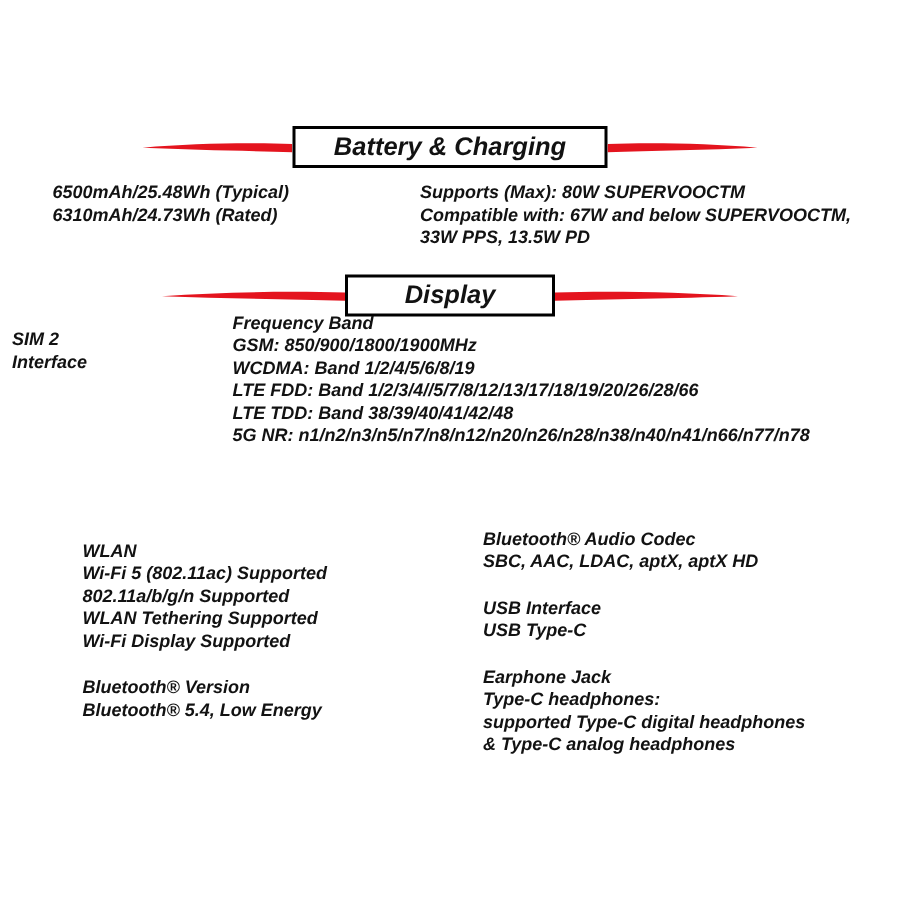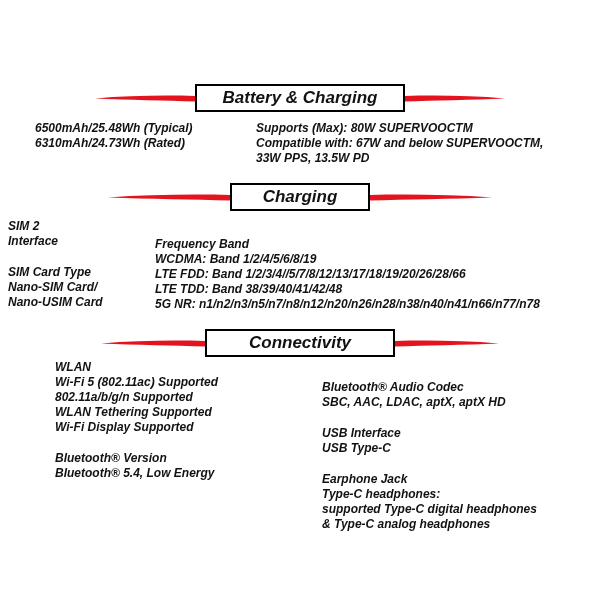--- a/index.html
+++ b/index.html
@@ -60,89 +60,74 @@
     </svg>
   </div>
 
   <div class="col" style="left:35px; top:121px">
     <div class="group">
       <div>6500mAh/25.48Wh (Typical)</div>
       <div>6310mAh/24.73Wh (Rated)</div>
     </div>
   </div>
 
-  <div class="col" style="left:256px; top:121px">
+  <div class="col" style="left:280px; top:121px">
     <div class="group">
       <div>Supports (Max): 80W SUPERVOOCTM</div>
       <div>Compatible with: 67W and below SUPERVOOCTM,</div>
       <div>33W PPS, 13.5W PD</div>
     </div>
   </div>
 
   <div class="header-row" style="top:183px">
     <svg class="swoosh" width="122" height="12" viewBox="0 0 120 12" preserveAspectRatio="none">
       <path d="M0,6.5 C40,3.5 85,3 120,4 L120,9.5 C85,8.5 40,8 0,6.5 Z" fill="#e4141e"></path>
     </svg>
     <div class="header-box" style="width:140px">
-      <span>Charging</span>
+      <span>Display</span>
     </div>
     <svg class="swoosh flip" width="122" height="12" viewBox="0 0 120 12" preserveAspectRatio="none">
       <path d="M0,6.5 C40,3.5 85,3 120,4 L120,9.5 C85,8.5 40,8 0,6.5 Z" fill="#e4141e"></path>
     </svg>
   </div>
 
   <div class="col" style="left:8px; top:219px">
     <div class="group">
       <div>SIM 2</div>
       <div>Interface</div>
     </div>
-    <div class="group">
-      <div>SIM Card Type</div>
-      <div>Nano-SIM Card/</div>
-      <div>Nano-USIM Card</div>
-    </div>
   </div>
 
-  <div class="col" style="left:155px; top:237px">
+  <div class="col" style="left:155px; top:208px">
     <div class="group">
       <div>Frequency Band</div>
+      <div>GSM: 850/900/1800/1900MHz</div>
       <div>WCDMA: Band 1/2/4/5/6/8/19</div>
       <div>LTE FDD: Band 1/2/3/4//5/7/8/12/13/17/18/19/20/26/28/66</div>
       <div>LTE TDD: Band 38/39/40/41/42/48</div>
       <div>5G NR: n1/n2/n3/n5/n7/n8/n12/n20/n26/n28/n38/n40/n41/n66/n77/n78</div>
     </div>
   </div>
 
-  <div class="header-row" style="top:329px">
-    <svg class="swoosh" width="104" height="12" viewBox="0 0 120 12" preserveAspectRatio="none">
-      <path d="M0,6.5 C40,3.5 85,3 120,4 L120,9.5 C85,8.5 40,8 0,6.5 Z" fill="#e4141e"></path>
-    </svg>
-    <div class="header-box" style="width:190px">
-      <span>Connectivity</span>
-    </div>
-    <svg class="swoosh flip" width="104" height="12" viewBox="0 0 120 12" preserveAspectRatio="none">
-      <path d="M0,6.5 C40,3.5 85,3 120,4 L120,9.5 C85,8.5 40,8 0,6.5 Z" fill="#e4141e"></path>
-    </svg>
-  </div>
 
   <div class="col" style="left:55px; top:360px">
     <div class="group">
       <div>WLAN</div>
       <div>Wi-Fi 5 (802.11ac) Supported</div>
       <div>802.11a/b/g/n Supported</div>
       <div>WLAN Tethering Supported</div>
       <div>Wi-Fi Display Supported</div>
     </div>
     <div class="group">
       <div>Bluetooth® Version</div>
       <div>Bluetooth® 5.4, Low Energy</div>
     </div>
   </div>
 
-  <div class="col" style="left:322px; top:380px">
+  <div class="col" style="left:322px; top:352px">
     <div class="group">
       <div>Bluetooth® Audio Codec</div>
       <div>SBC, AAC, LDAC, aptX, aptX HD</div>
     </div>
     <div class="group">
       <div>USB Interface</div>
       <div>USB Type-C</div>
     </div>
     <div class="group">
       <div>Earphone Jack</div>

